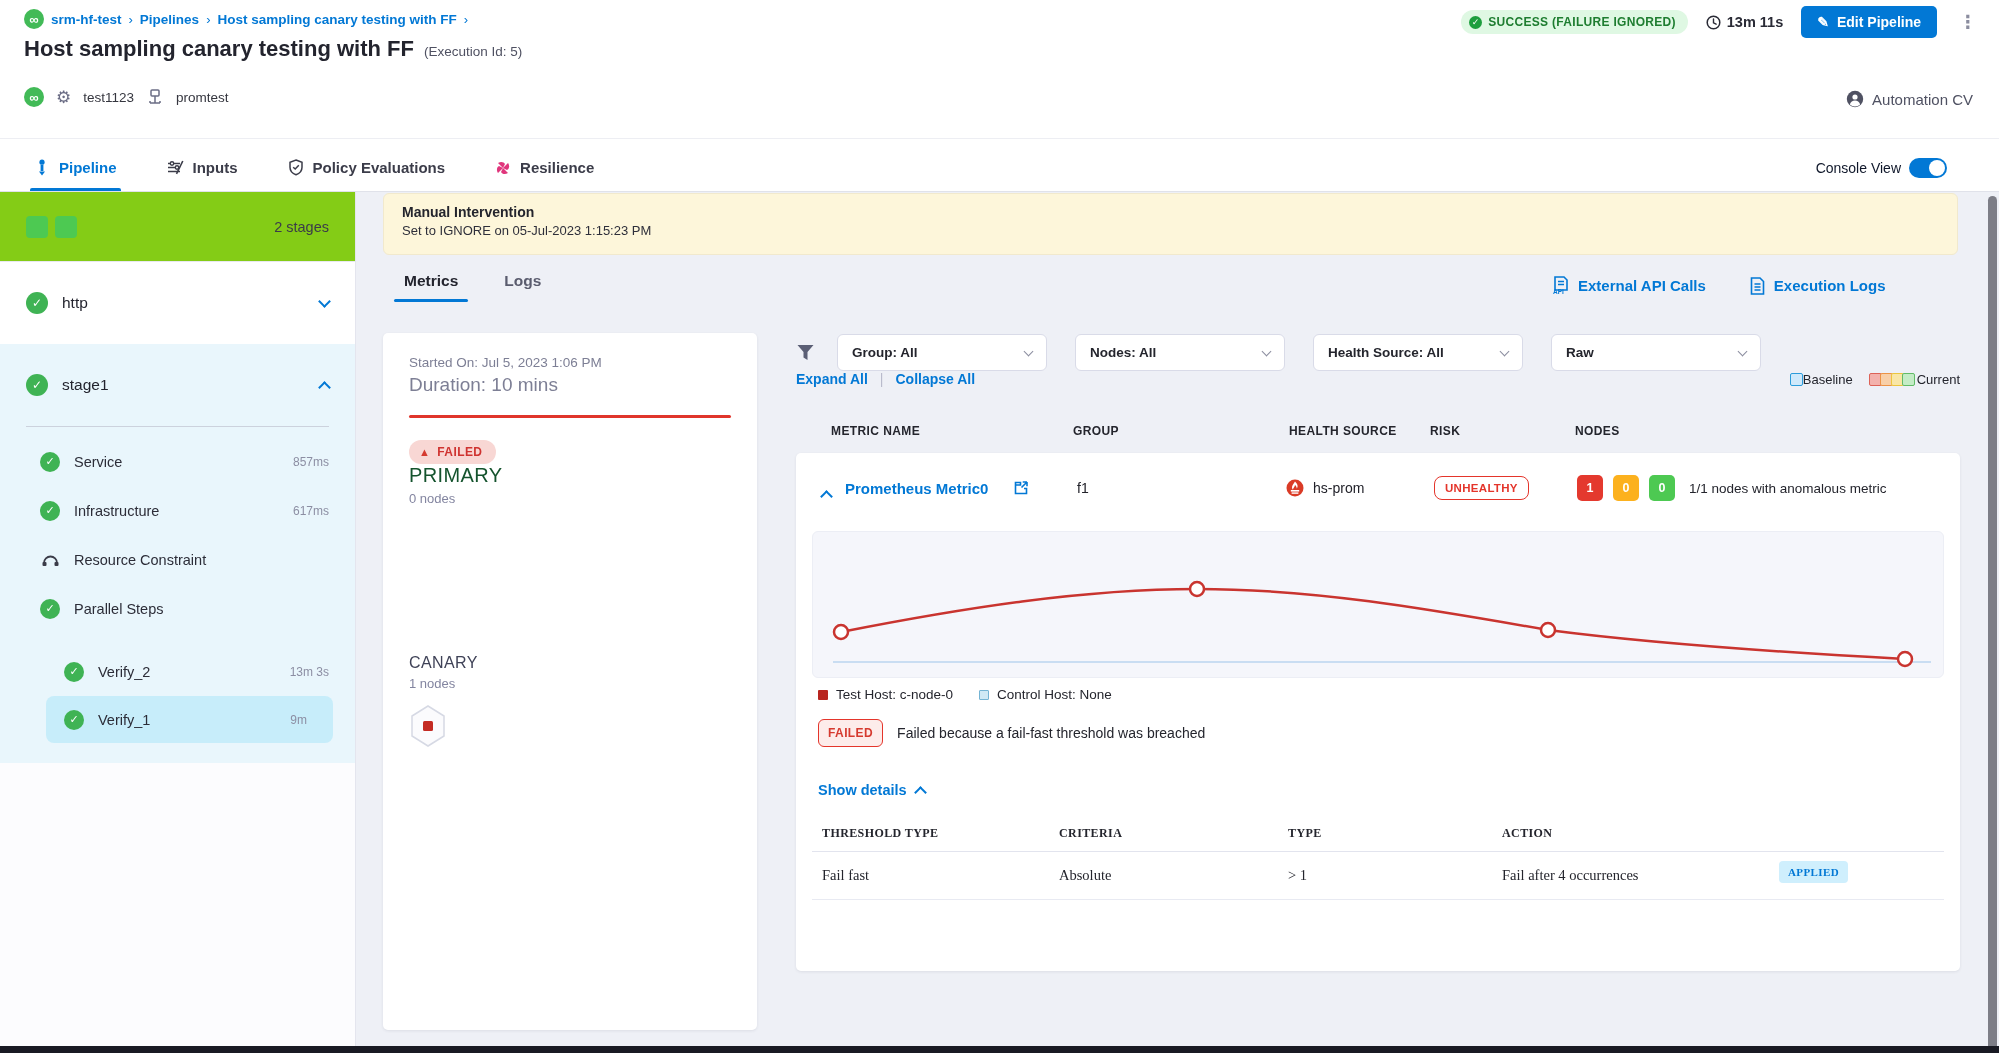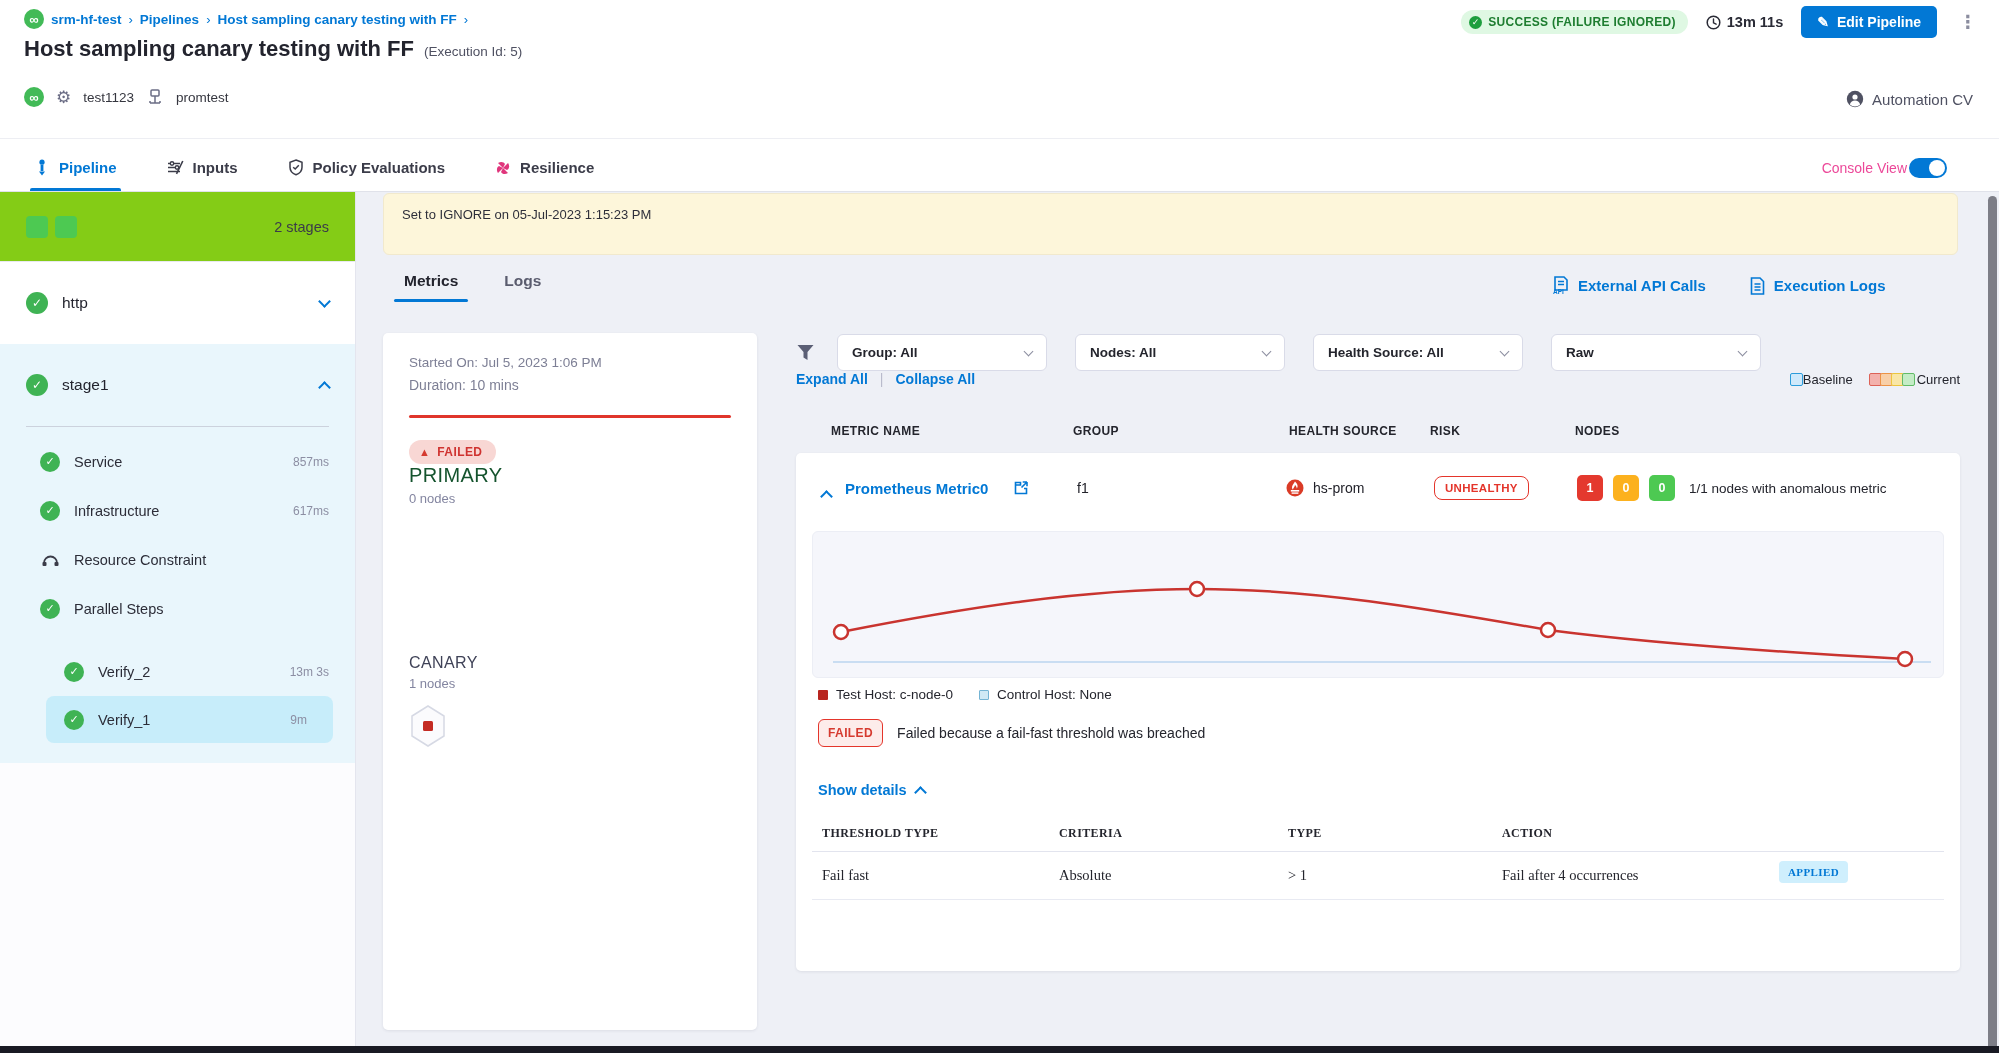--- a/index.html
+++ b/index.html
@@ -23,21 +23,21 @@
   .title-row { position:absolute; left:24px; top:36px; display:flex; align-items:baseline; gap:10px; }
   .page-title { font-size:22px; font-weight:700; color:#23242e; }
   .exec-id { font-size:13.5px; color:#4f5162; }
   .services-row { position:absolute; left:24px; top:87px; display:flex; align-items:center; gap:12px; font-size:13.5px; color:#35363f; }
   .svc-icon { color:#6b6d85; font-size:17px; line-height:1; }
   .automation { position:absolute; right:26px; top:90px; display:flex; align-items:center; gap:8px; font-size:15px; color:#4f5162; }
   .tabbar { position:absolute; left:30px; bottom:0; display:flex; gap:42px; }
   .tab { display:flex; align-items:center; gap:9px; font-size:15px; font-weight:600; color:#3b3c49; padding:14px 4px 15px 4px; position:relative; cursor:pointer; }
   .tab.active { color:#0278d5; }
   .tab.active::after { content:""; position:absolute; left:0; right:0; bottom:0; height:3px; background:#0278d5; border-radius:2px 2px 0 0; }
-  .console-view { position:absolute; right:52px; bottom:13px; display:flex; align-items:center; gap:2px; font-size:14px; color:#ec4899; }
+  .console-view { position:absolute; right:52px; bottom:13px; display:flex; align-items:center; gap:8px; font-size:14px; color:#0f172a; }
   .toggle { width:38px; height:20px; border-radius:10px; background:#0278d5; position:relative; cursor:pointer; }
   .toggle .knob { position:absolute; right:2px; top:2px; width:16px; height:16px; border-radius:50%; background:#fff; }
 
   
   .sidebar { position:absolute; left:0; top:192px; width:356px; height:854px; background:#fcfcfe; border-right:1px solid #e4e5ee; }
   .stages-row { height:70px; display:flex; align-items:center; padding:0 26px; border-bottom:1px solid #e8e9f0; background:#84cc16; }
   .stage-sq { width:22px; height:22px; border-radius:4px; background:#4dc952; margin-right:7px; }
   .stages-count { margin-left:auto; font-size:14.5px; color:#3b3c49; }
   .check-circle { width:22px; height:22px; min-width:22px; border-radius:50%; background:#3fb354; color:#fff; font-size:12px; font-weight:700; display:flex; align-items:center; justify-content:center; }
   .check-circle.sm { width:20px; height:20px; min-width:20px; font-size:11px; }
@@ -62,21 +62,21 @@
   .banner-sub { font-size:13px; color:#2e2f3a; margin-top:3px; }
   .metric-tabs { position:absolute; left:394px; top:268px; display:flex; gap:26px; }
   .mtab { font-size:15.5px; font-weight:700; color:#5a5c6e; padding:4px 10px 12px 10px; position:relative; cursor:pointer; }
   .mtab.active { color:#23242e; }
   .mtab.active::after { content:""; position:absolute; left:0; right:0; bottom:0; height:3px; background:#0278d5; border-radius:2px; }
   .log-links { position:absolute; left:1552px; top:276px; display:flex; gap:44px; }
   .log-link { display:flex; align-items:center; gap:9px; font-size:15px; font-weight:700; color:#0278d5; cursor:pointer; }
 
   .summary-card { position:absolute; left:383px; top:333px; width:374px; height:697px; background:#fff; border-radius:5px; box-shadow:0 1px 3px rgba(40,41,61,.09); padding:20px 26px; }
   .sum-line1 { font-size:13.5px; color:#7d7f95; line-height:20px; }
-  .sum-line2 { font-size:14px; color:#7d7f95; line-height:24px; }
+  .sum-line2 { font-size:19px; color:#7d7f95; line-height:24px; }
   .sum-redline { height:3px; background:#e0352b; margin-top:18px; border-radius:2px; }
   .failed-pill { display:inline-flex; align-items:center; gap:7px; background:#f8d7d4; color:#cf3330; font-size:12px; font-weight:700; letter-spacing:.4px; border-radius:13px; padding:5px 14px 5px 10px; margin-top:22px; }
   .failed-pill .tri { color:#d53a2f; font-size:11px; }
   .sum-primary { font-size:20px; color:#14532d; letter-spacing:.4px; }
   .sum-nodes { font-size:13px; color:#8385a0; margin-top:4px; }
   .sum-canary { margin-top:148px; font-size:16px; color:#3f4257; letter-spacing:.4px; }
   .hexagon { margin-top:14px; width:38px; height:42px; position:relative; }
 
   .right-col { position:absolute; left:796px; top:334px; width:1164px; }
   .filter-row { display:flex; align-items:center; }
@@ -287,20 +287,21 @@
       </div>
       <div class="step-row selected">
         <span class="check-circle sm">✓</span>
         <span>Verify_1</span>
         <span class="step-dur">9m</span>
       </div>
     </div>
   </div>
 
   <div class="banner">
+    <div class="banner-title">Manual Intervention</div>
     <div class="banner-sub">Set to IGNORE on 05-Jul-2023 1:15:23 PM</div>
   </div>
 
   <div class="metric-tabs">
     <div class="mtab active"><span>Metrics</span></div>
     <div class="mtab"><span>Logs</span></div>
   </div>
 
   <div class="log-links">
     <div class="log-link">

